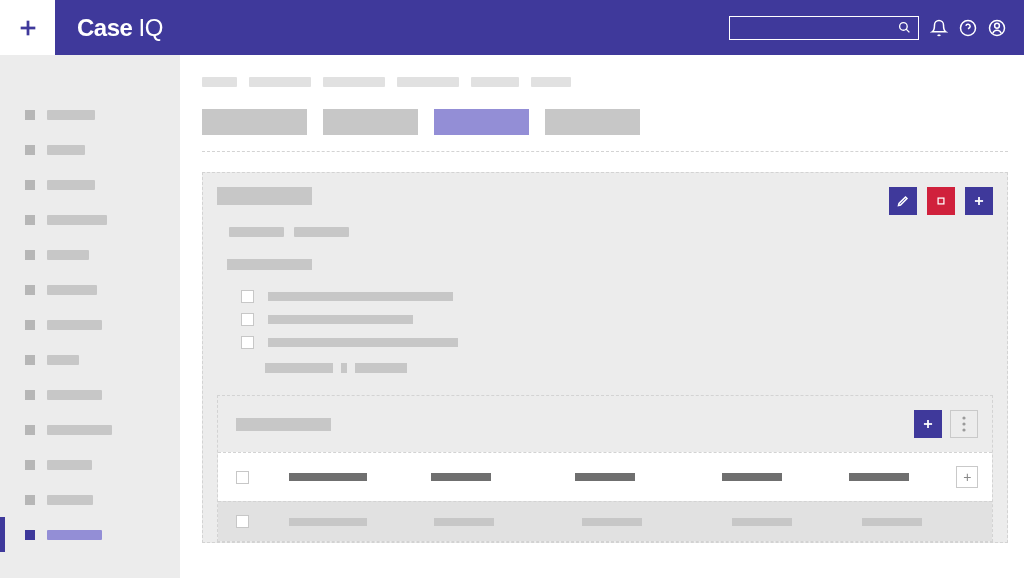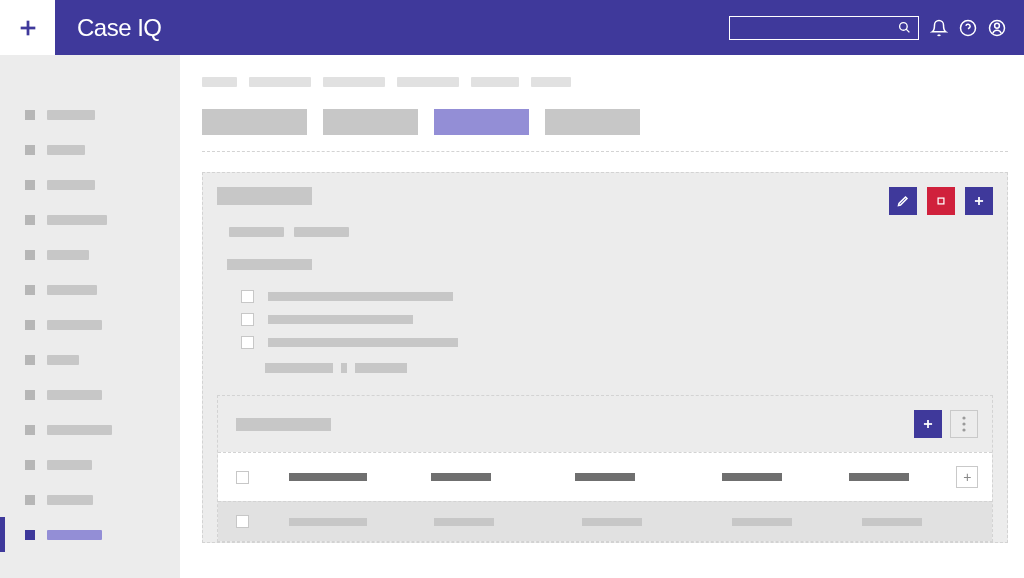--- a/index.html
+++ b/index.html
@@ -22,21 +22,21 @@
     color: #3f399b;
     font-size: 30px;
     font-weight: 300;
   }
   .logo {
     color: #fff;
     font-size: 24px;
     margin-left: 22px;
     letter-spacing: -0.5px;
   }
-  .logo .bold { font-weight: 400; }
+  .logo .bold { font-weight: 700; }
   .logo .light { font-weight: 300; }
   .header-right {
     position: absolute;
     right: 18px;
     display: flex;
     align-items: center;
     gap: 11px;
   }
   .search-box {
     width: 190px;

